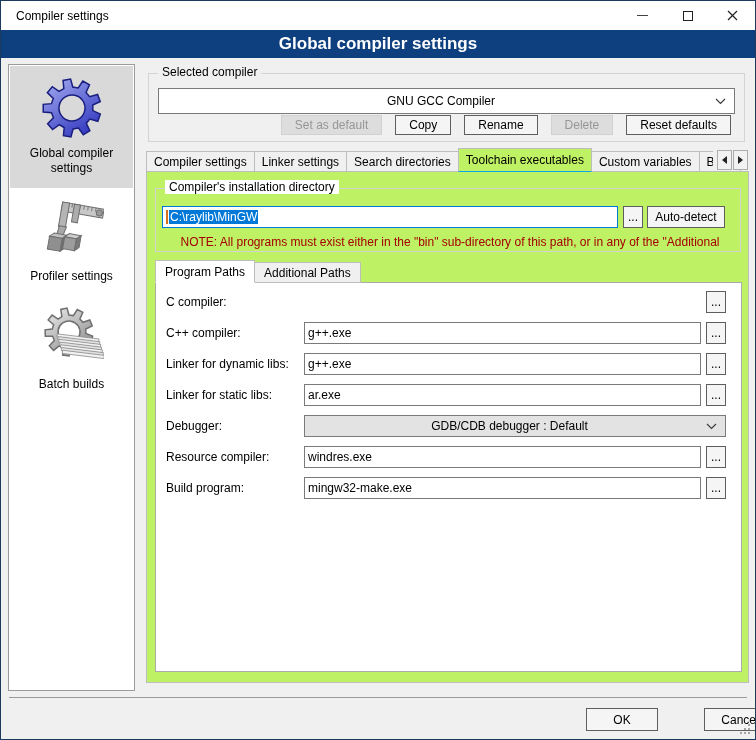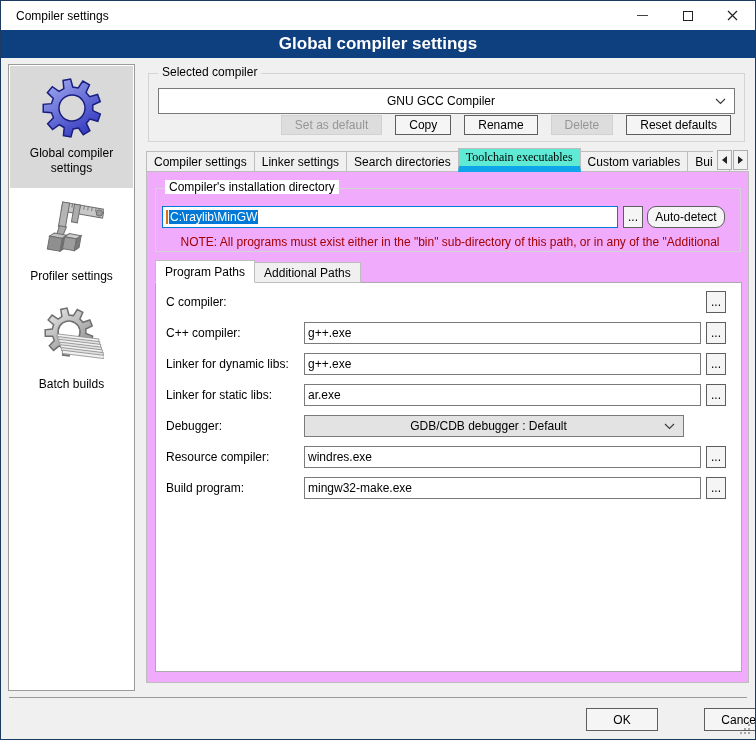--- a/index.html
+++ b/index.html
@@ -33,45 +33,45 @@
   .combo { display: flex; align-items: center; background: #fff; border: 1px solid #7a7a7a; padding: 12px 8px; }
   .combo .cval { flex: 1; white-space: nowrap; overflow: hidden; }
   #compiler-combo { position: absolute; left: 9px; right: 9px; top: 14px; height: 22px; }
   .btnrow { position: absolute; right: 13px; top: 41px; display: flex; gap: 13px; }
   .btn { height: 20px; padding: 0 13px; background: #f5f5f5; border: 1px solid #5e5e5e; display: flex; align-items: center; justify-content: center; white-space: nowrap; cursor: default; }
   .btn.disabled { background: #dddddd; border-color: #d1d1d1; color: #969696; }
   
   .tabstrip { position: absolute; left: 1px; top: 84px; width: 604px; height: 24px; display: flex; align-items: flex-end; overflow: hidden; }
   .tab { height: 21px; padding: 0 7px; background: #f0f0f0; border: 1px solid #bdbdbd; display: flex; align-items: center; white-space: nowrap; }
   .tab + .tab { margin-left: -1px; }
-  .tab.active { height: 24px; background: #5eead4; border-bottom: 6px solid #0ea5e9; position: relative; z-index: 2; font-family: Liberation Serif, serif; }
+  .tab.active { height: 24px; background: #bef264; border-bottom: 1px solid #0ea5e9; position: relative; z-index: 2; }
   .arrows { position: absolute; right: 2px; top: 86px; display: flex; z-index: 4; background: #f0f0f0; padding-left: 3px; }
   .arrowbtn { width: 15px; height: 20px; border: 1px solid #adadad; background: #f2f2f2; display: flex; align-items: center; justify-content: center; margin-left: 1px; }
   .tri-l { width: 0; height: 0; border: 4px solid transparent; border-right: 5px solid #222; margin-left: -4px; }
   .tri-r { width: 0; height: 0; border: 4px solid transparent; border-left: 5px solid #222; margin-right: -4px; }
   
-  .page { position: absolute; left: 1px; top: 107px; width: 603px; height: 512px; background: #f0abfc; border: 1px solid #bdbdbd; }
+  .page { position: absolute; left: 1px; top: 107px; width: 603px; height: 512px; background: #bef264; border: 1px solid #bdbdbd; }
   #group-install { left: 8px; top: 16px; width: 586px; height: 64px; }
   .input { background: #fff; border: 1px solid #7a7a7a; display: flex; align-items: center; padding: 4px 3px; overflow: hidden; white-space: nowrap; }
   #install-input { position: absolute; left: 6px; top: 17px; width: 456px; height: 22px; border: 1px solid #0078d7; }
   .caret { display: inline-block; width: 2px; height: 14px; background: #d4701b; margin-right: 1px; }
   .seltext { background: #0078d7; color: #fff; padding: 0 1px; }
   #install-browse { position: absolute; left: 467px; top: 17px; width: 20px; height: 22px; padding: 0; }
-  #autodetect { position: absolute; left: 491px; top: 17px; width: 78px; height: 22px; border-radius: 9px; }
+  #autodetect { position: absolute; left: 491px; top: 17px; width: 78px; height: 22px; }
   .note { position: absolute; left: 6px; top: 46px; right: 2px; white-space: nowrap; overflow: hidden; }
   
   .subtabs { position: absolute; left: 8px; top: 88px; height: 23px; display: flex; align-items: flex-end; z-index: 2; }
   .subtab { height: 21px; padding: 0 9px; background: #f0f0f0; border: 1px solid #bdbdbd; display: flex; align-items: center; white-space: nowrap; }
   .subtab + .subtab { margin-left: -1px; }
   .subtab.active { height: 23px; background: #fff; border-bottom: 1px solid #fff; position: relative; z-index: 2; }
   .subpage { position: absolute; left: 8px; top: 110px; width: 587px; height: 390px; background: #fff; border: 1px solid #ababab; }
   .frow { position: absolute; left: 0; width: 100%; height: 22px; }
   .flabel { position: absolute; left: 10px; top: 0; height: 22px; display: flex; align-items: center; }
   .ffield { position: absolute; left: 148px; top: 0; width: 397px; height: 22px; }
-  .fselect { position: absolute; left: 148px; top: 0; width: 380px; height: 22px; background: #e3e3e3; border: 1px solid #7a7a7a; display: flex; align-items: center; padding: 0 8px; }
+  .fselect { position: absolute; left: 148px; top: 0; width: 422px; height: 22px; background: #e3e3e3; border: 1px solid #7a7a7a; display: flex; align-items: center; padding: 0 8px; }
   .fselect .cval { flex: 1; }
   .fbrowse { position: absolute; left: 550px; top: 0; width: 20px; height: 22px; padding: 0; }
   
   .footer-sep { position: absolute; left: 8px; right: 8px; top: 696px; height: 1px; background: #9b9b9b; }
   .fbtn { position: absolute; top: 707px; width: 72px; height: 23px; }
   #ok-button { left: 585px; }
   #cancel-button { left: 669px; margin-left: 34px; }
   .grip { position: absolute; right: 13px; bottom: 13px; width: 2px; height: 2px; background: transparent;
     box-shadow: 8px 0 #a5a5a5, 4px 4px #a5a5a5, 8px 4px #a5a5a5, 0 8px #a5a5a5, 4px 8px #a5a5a5, 8px 8px #a5a5a5; }
 </style>

